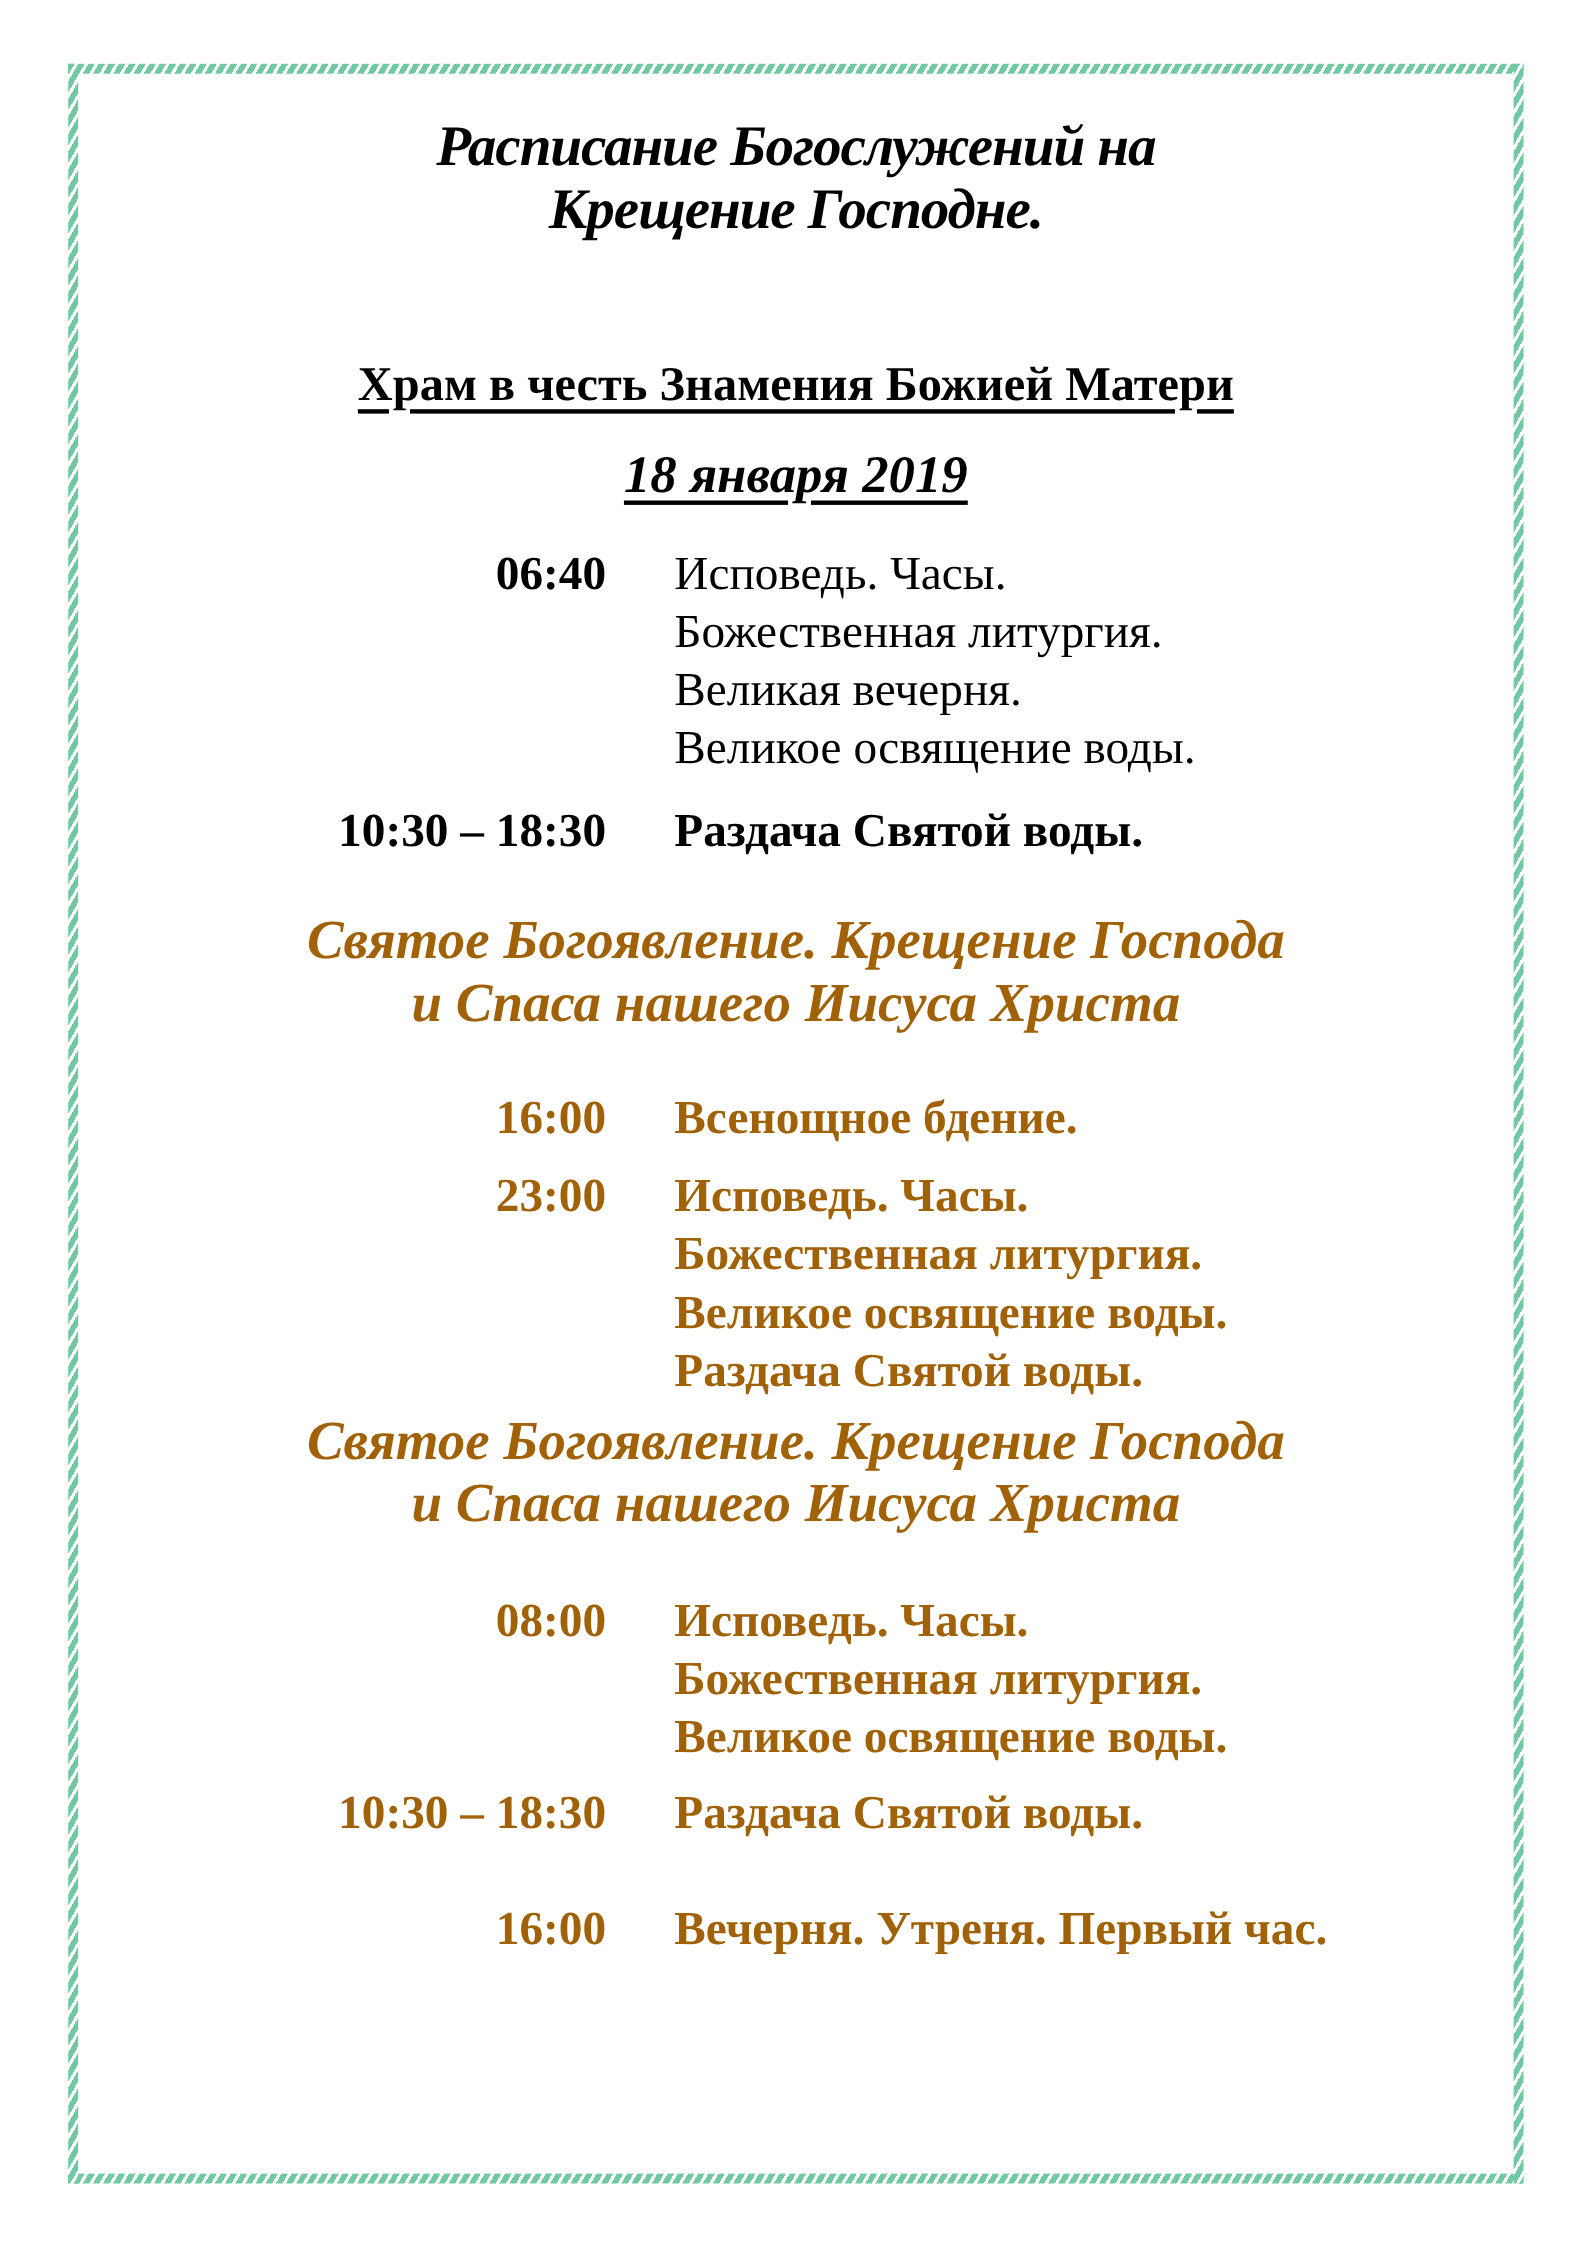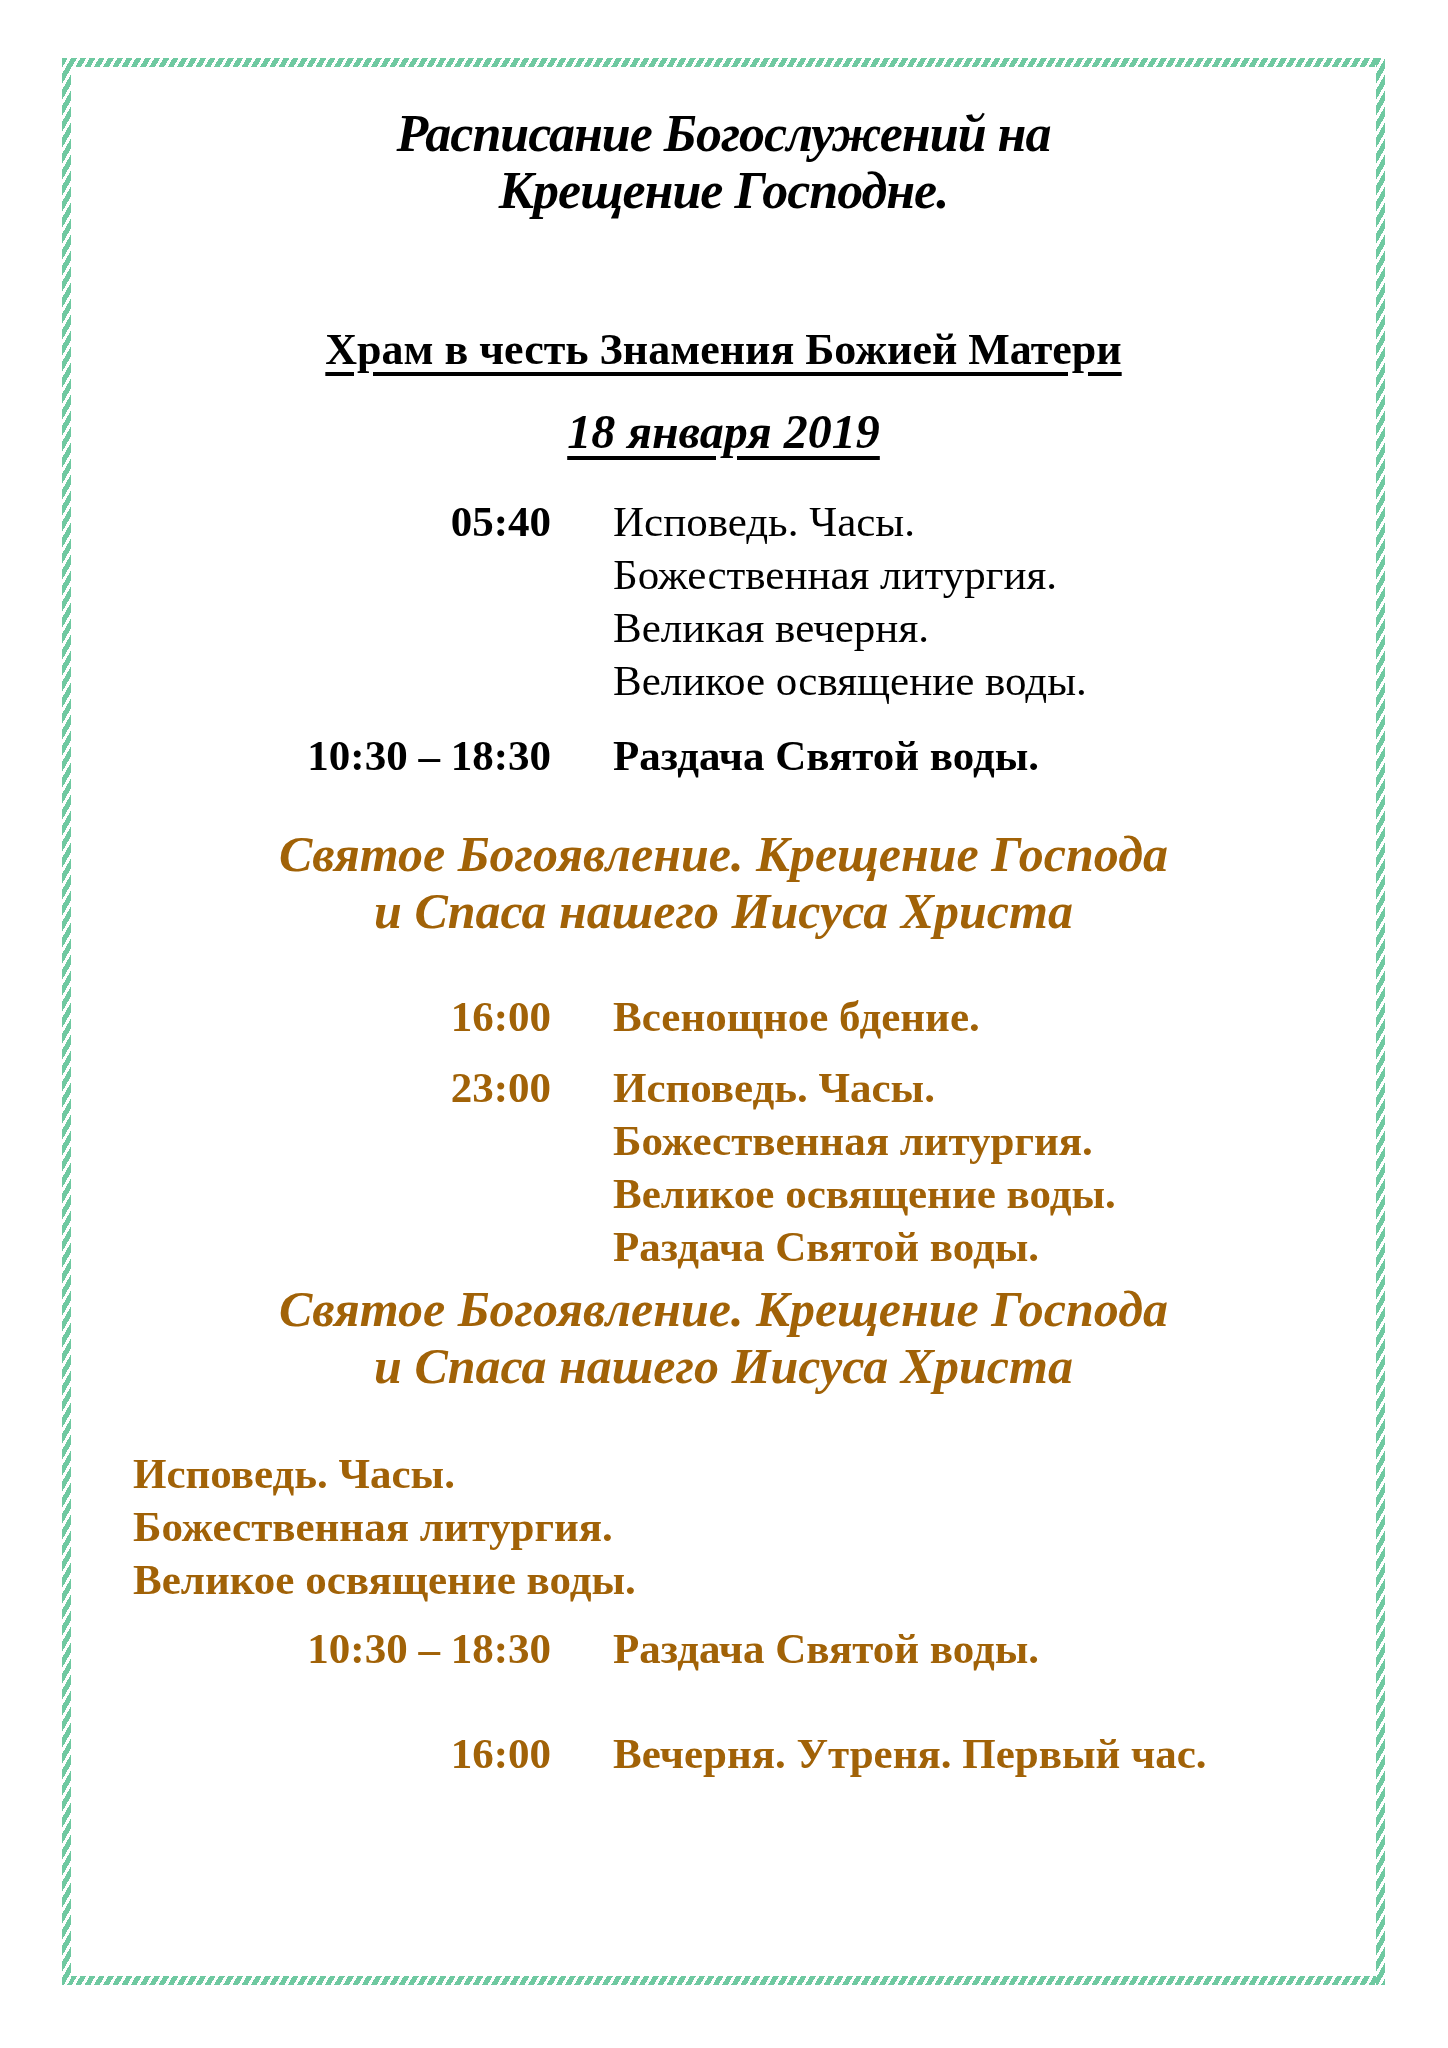--- a/index.html
+++ b/index.html
@@ -145,21 +145,21 @@
     <div class="church-name centered">
       <span class="u">Храм в честь Знамения Божией Матери</span>
     </div>
 
     <div class="date-heading centered">
       <span class="u">18 января 2019</span>
     </div>
 
 
     <div class="schedule-row mt-row1">
-      <div class="time">05:40</div>
+      <div class="time">06:40</div>
       <div class="desc regular">
         <div>Исповедь. Часы.</div>
         <div>Божественная литургия.</div>
         <div>Великая вечерня.</div>
         <div>Великое освящение воды.</div>
       </div>
     </div>
 
     <div class="schedule-row mt-row2">
       <div class="time">10:30 – 18:30</div>
@@ -190,20 +190,21 @@
       </div>
     </div>
 
 
     <div class="feast-heading centered red mt-feast2">
       <div>Святое Богоявление. Крещение Господа</div>
       <div>и Спаса нашего Иисуса Христа</div>
     </div>
 
     <div class="schedule-row red mt-row5">
+      <div class="time">08:00</div>
       <div class="desc bold">
         <div>Исповедь. Часы.</div>
         <div>Божественная литургия.</div>
         <div>Великое освящение воды.</div>
       </div>
     </div>
 
     <div class="schedule-row red mt-row6">
       <div class="time">10:30 – 18:30</div>
       <div class="desc bold">

